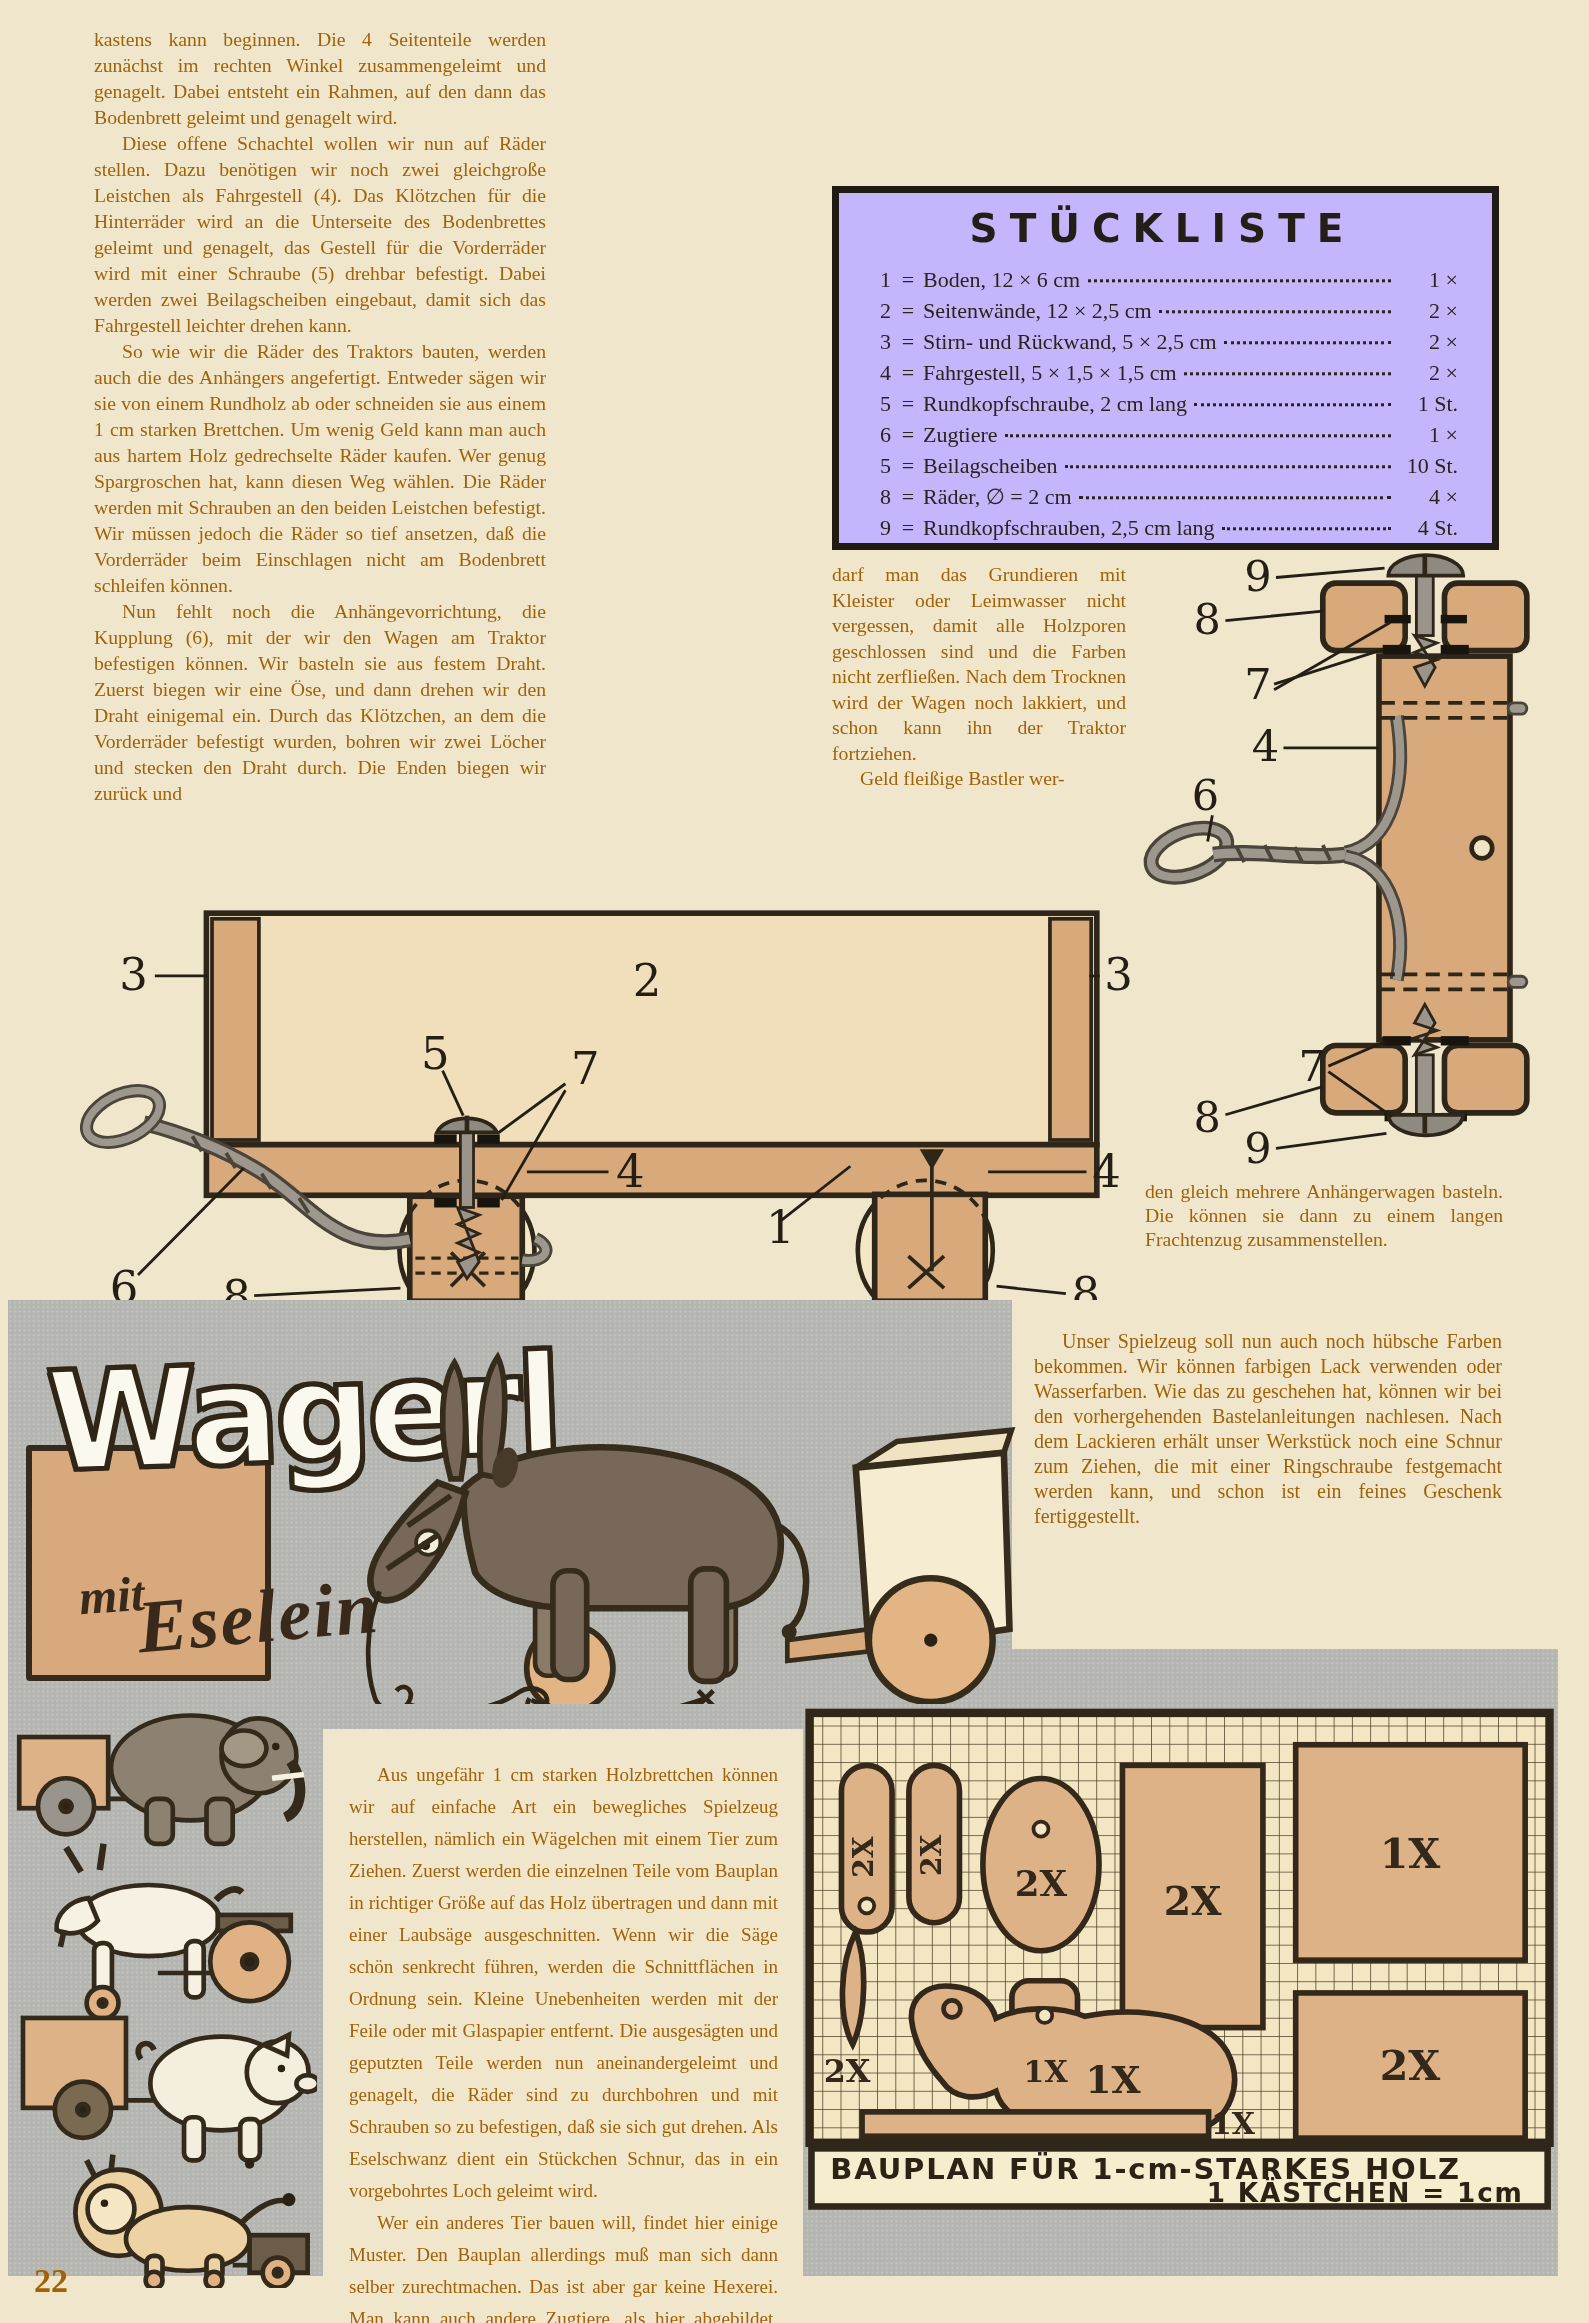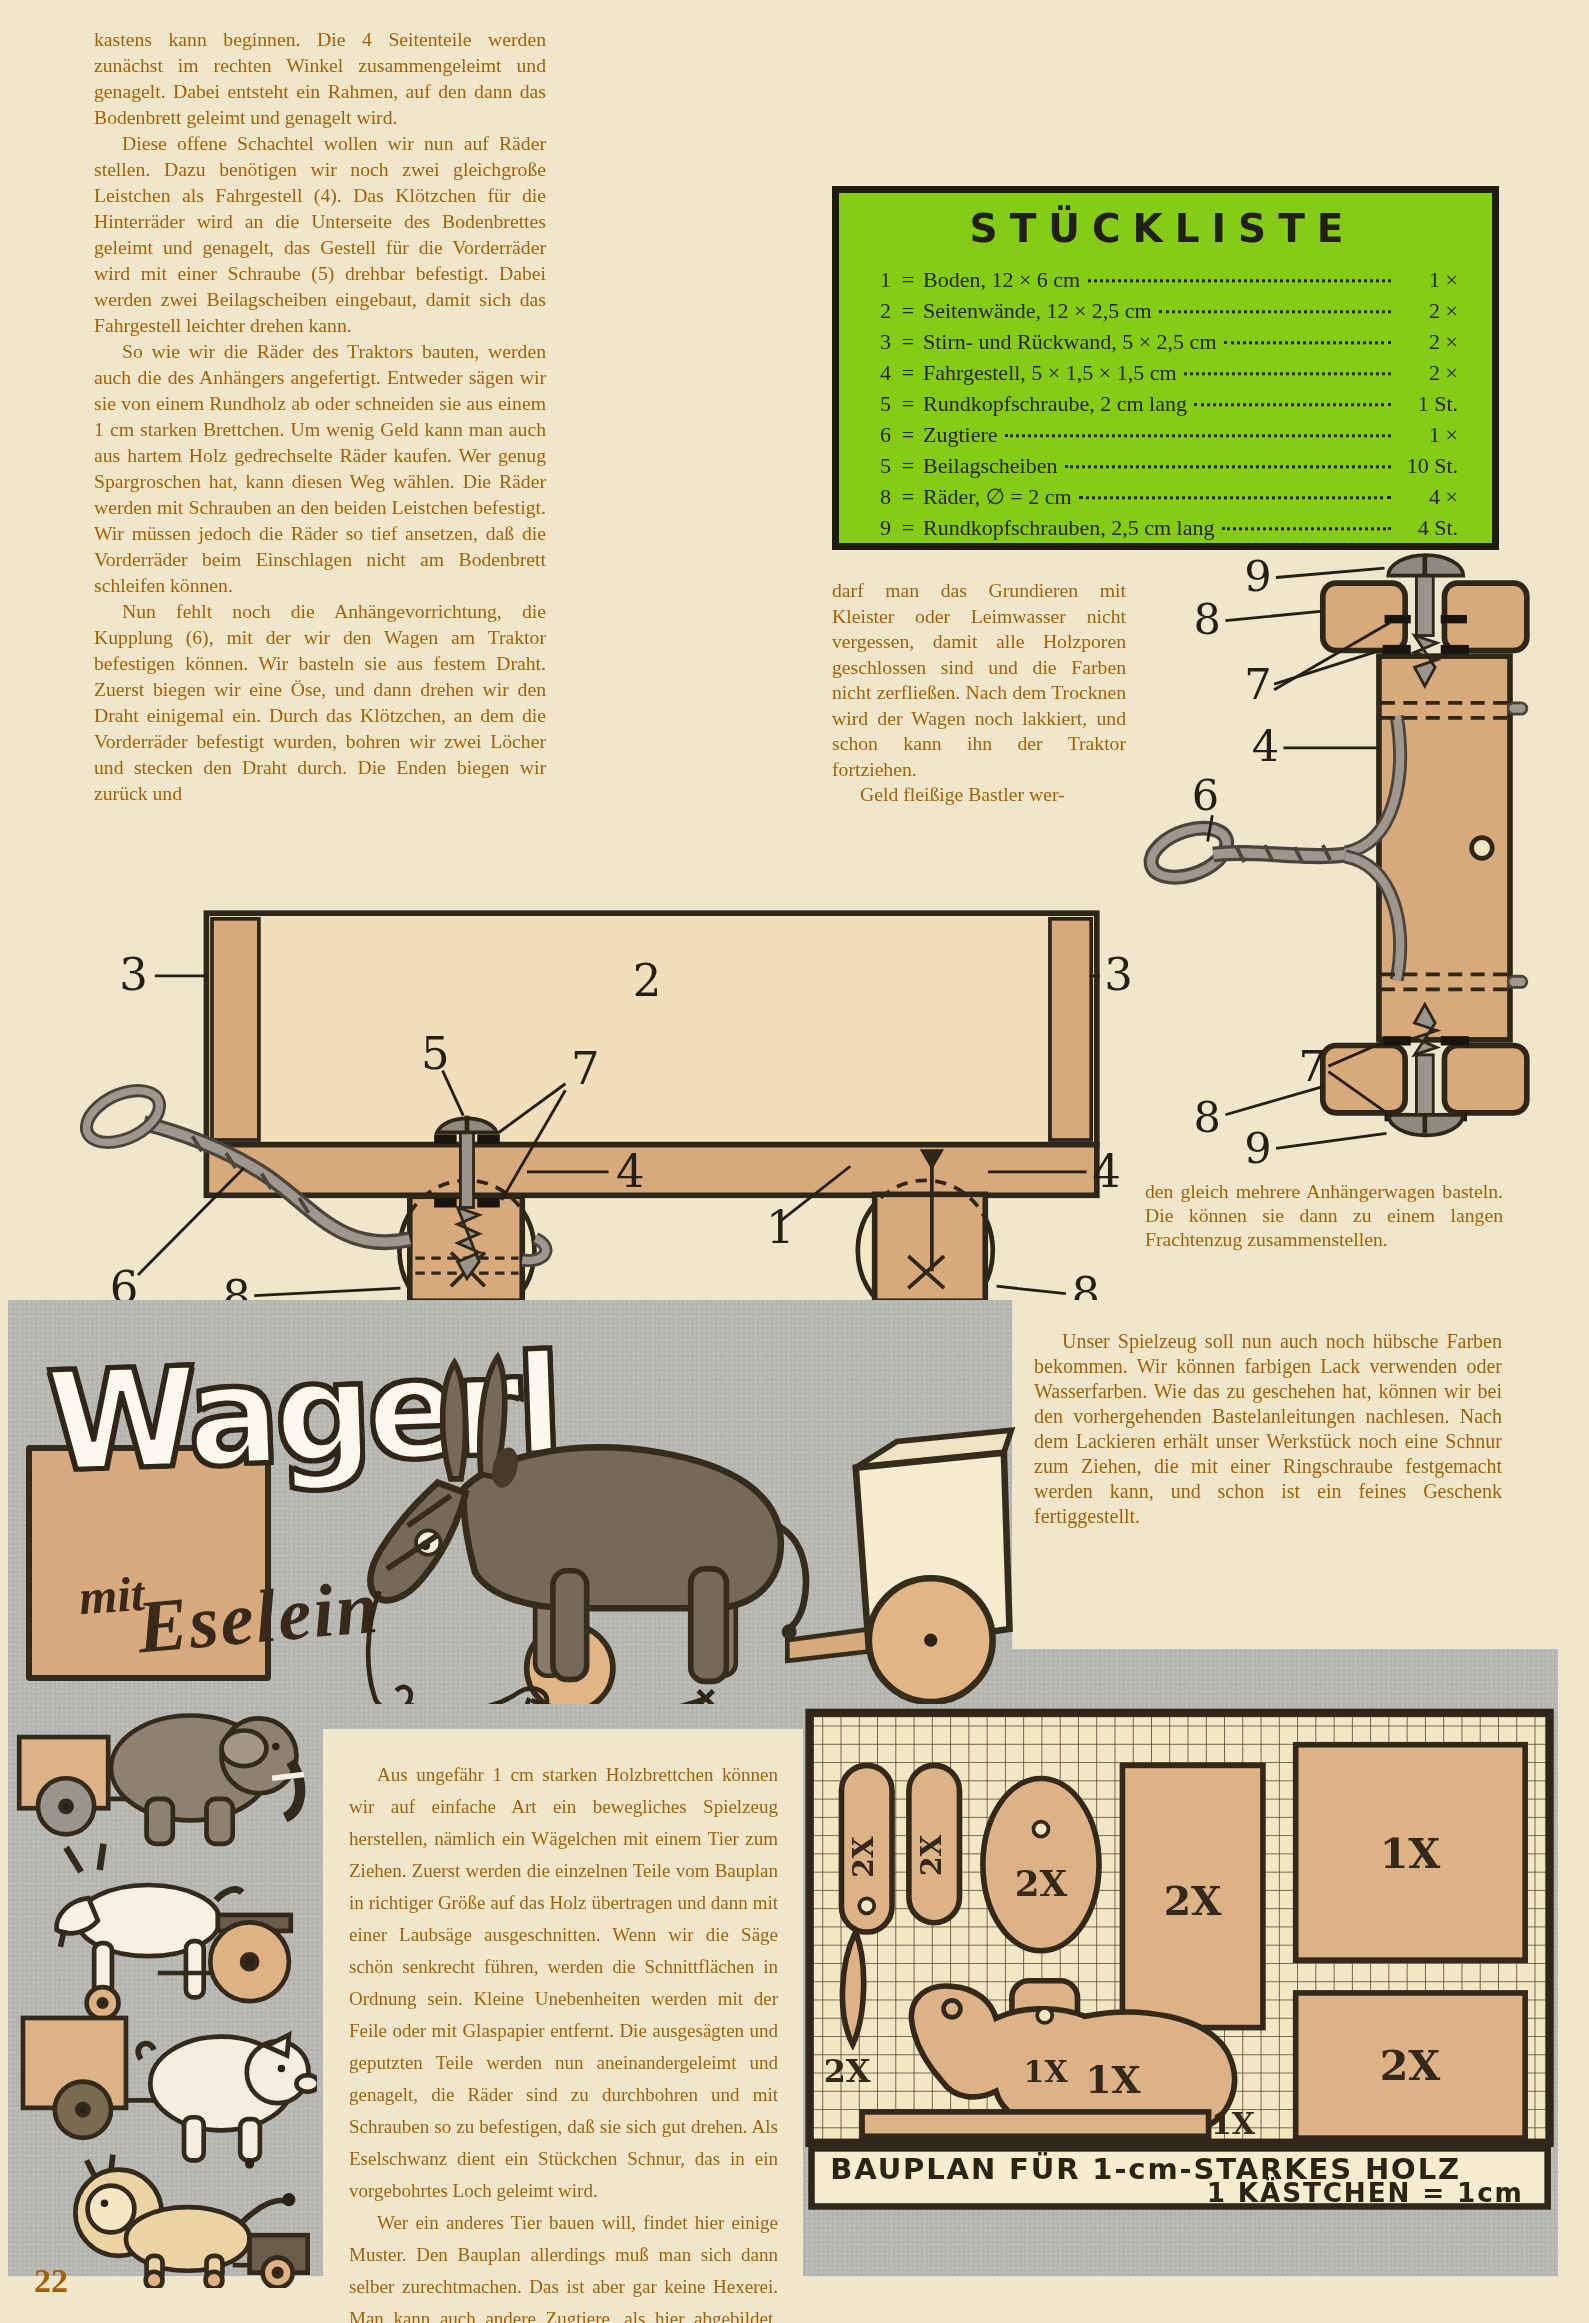--- a/index.html
+++ b/index.html
@@ -3,28 +3,28 @@
 <meta charset="utf-8">
 <style>
   html,body{margin:0;padding:0;}
   body{font-family:"Liberation Serif", serif; background:#d8d0b8;}
   #page{position:relative; width:1589px; height:2324px; background:#efe6cb; overflow:hidden;}
   .col{position:absolute; color:#a16207; text-align:justify;}
   .col p{margin:0; text-indent:28px;}
   .col p.noindent{text-indent:0;}
   #left-col{left:94px; top:26px; width:452px; font-size:19.7px; line-height:26px;}
   #right-col-top{left:820px; top:26px; width:680px; font-size:19.7px; line-height:26px;}
-  #mid-right-col{left:832px; top:578px; width:294px; font-size:19.7px; line-height:25.5px;}
+  #mid-right-col{left:832px; top:562px; width:294px; font-size:19.7px; line-height:25.5px;}
   #right-col-after{left:1145px; top:1179px; width:358px; font-size:19.7px; line-height:24px;}
   #unser-col{left:1034px; top:1329px; width:468px; font-size:20px; line-height:25px;}
   #bottom-col{left:349px; top:1759px; width:429px; font-size:19px; line-height:32px;}
 
   
   #stueckliste{position:absolute; left:832px; top:186px; width:667px; height:364px;
-    background:#84cc16; border:7.5px solid #1f1a12; box-sizing:border-box; padding:9.4px 34px 0 28px;}
+    background:#c4b5fd; border:7.5px solid #1f1a12; box-sizing:border-box; padding:9.4px 34px 0 28px;}
   #stueckliste .title{font-family:"DejaVu Sans", sans-serif; font-weight:bold; font-size:39px;
     letter-spacing:12px; text-align:center; color:#241f16; margin:3.7px 0 13px 0;}
   .sl-row{display:flex; align-items:baseline; font-size:22px; line-height:31px; color:#2a241a;}
   .sl-num{width:24px; text-align:right; flex:none;}
   .sl-eq{width:32px; text-align:center; flex:none; letter-spacing:-1.9px;}
   .sl-name{flex:none; white-space:nowrap;}
   .sl-dots{flex:1; border-bottom:3px dotted #2b241a; margin:0 7.5px; transform:translateY(-4.7px);}
   .sl-qty{flex:none; min-width:60px; text-align:right; white-space:nowrap;}
 
   

